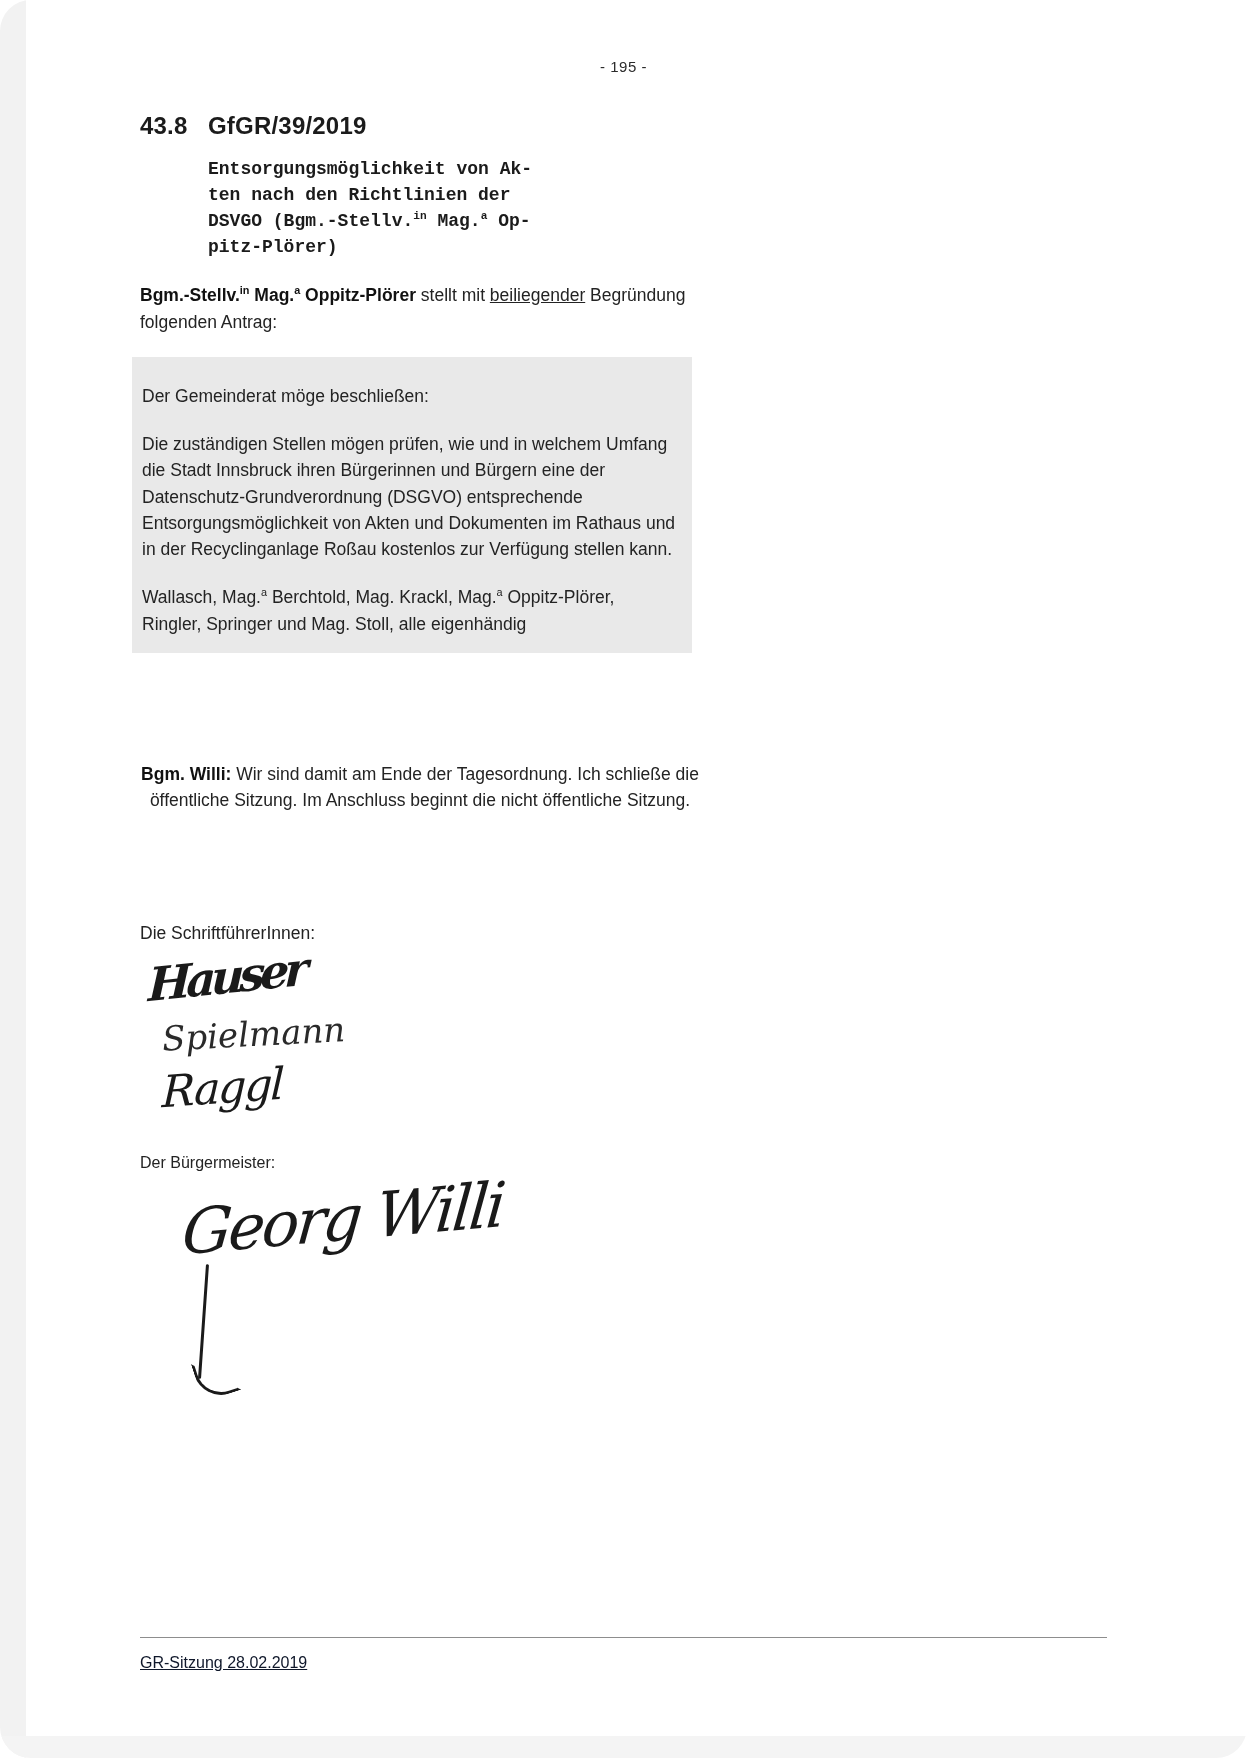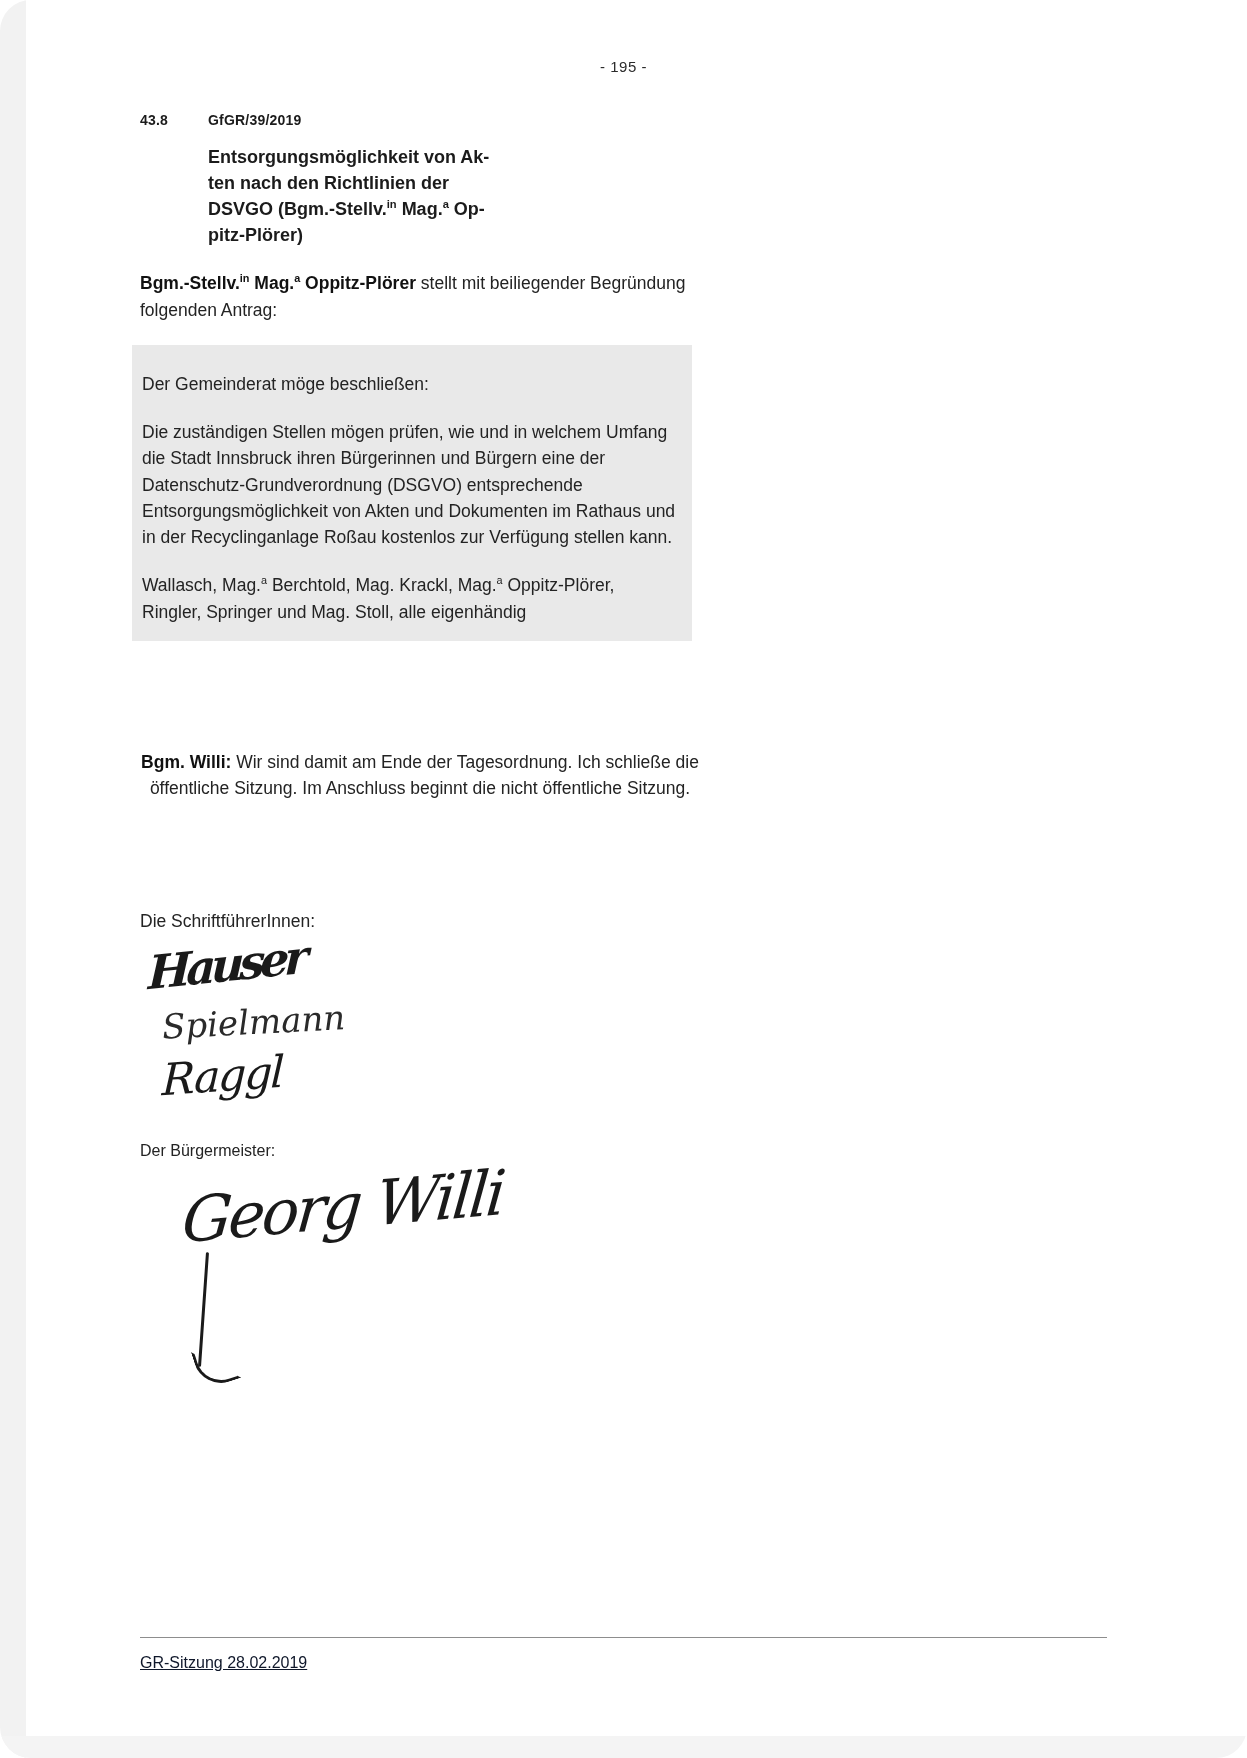--- a/index.html
+++ b/index.html
@@ -44,55 +44,57 @@
   .content {
     position: absolute;
     left: 140px;
     top: 112px;
     width: 560px;
   }
   .item-head {
     display: flex;
     align-items: flex-end;
     font-weight: bold;
-    font-size: 14px;
+    font-size: 24px;
     color: #1b1b1b;
     letter-spacing: 0.2px;
   }
   .item-num {
     width: 68px;
     flex: none;
   }
   .item-code {
     flex: 1;
   }
   .item-title {
     margin-top: 16px;
     margin-left: 68px;
     font-weight: bold;
     font-size: 18px;
     line-height: 1.45;
     color: #1b1b1b;
     width: 340px;
+    font-family: Liberation Mono, monospace;
   }
   sup {
     font-size: 0.62em;
     vertical-align: super;
     line-height: 0;
   }
   .para {
     font-size: 17.5px;
     line-height: 1.5;
     color: #232323;
     margin-top: 22px;
   }
   .para b {
     color: #111;
   }
   .u {
+    text-decoration: underline;
   }
   .shaded {
     position: relative;
     background: #e9e9e9;
     padding: 10px 14px 16px 10px;
     margin-top: 22px;
     margin-left: -8px;
     width: 560px;
     box-sizing: border-box;
   }

